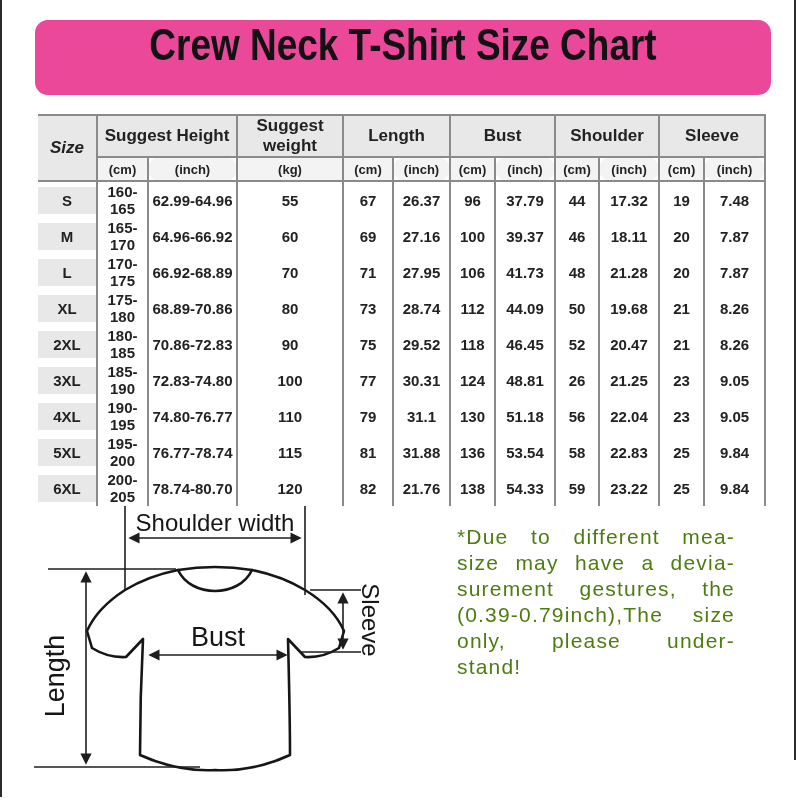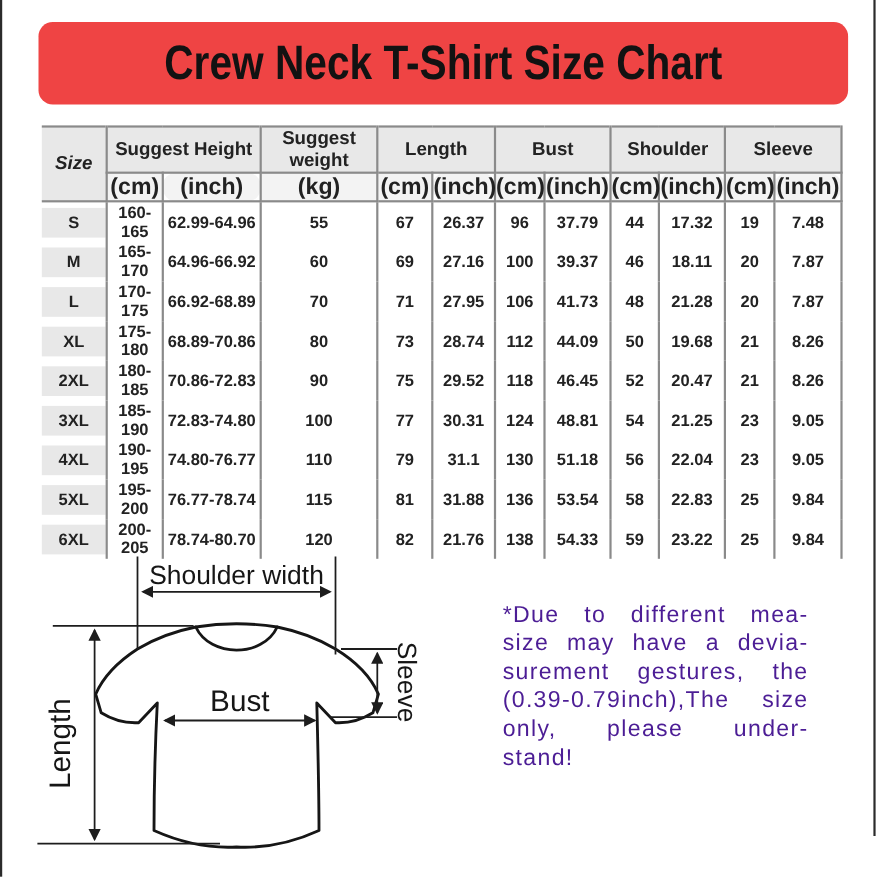--- a/index.html
+++ b/index.html
@@ -7,49 +7,49 @@
     width:800px;height:800px;position:relative;background:#ffffff;
     font-family:"Liberation Sans","DejaVu Sans",sans-serif;overflow:hidden;
   }
   
   .edge-left{position:absolute;left:0;top:0;width:2px;height:797px;background:#2b2b2b;}
   .edge-right{position:absolute;left:794px;top:0;width:2px;height:760px;background:#2b2b2b;}
 
   
   .title-bar{
     position:absolute;left:35px;top:20px;width:736px;height:75px;
-    background:#ef4444;border-radius:13px;
-    display:flex;align-items:center;justify-content:center;
+    background:#ec4899;border-radius:13px;
+    display:flex;align-items:flex-start;justify-content:center;
   }
   .title-text{
     font-size:44px;font-weight:700;color:#121212;letter-spacing:0px;
     transform:scaleX(0.84);white-space:nowrap;
   }
 
   
   .size-table-wrap{position:absolute;left:38px;top:114px;}
   table.size-table{border-collapse:collapse;table-layout:fixed;width:727px;border-top:2px solid #8a8a8a;}
   table.size-table th,table.size-table td{
     padding:0;text-align:center;vertical-align:middle;
     border-right:2px solid #8a8a8a;font-weight:700;color:#222;
   }
   tr.group-row th{height:26px;background:#e8e8e8;font-size:17px;border-bottom:2px solid #8a8a8a;}
-  tr.unit-row th{height:22px;background:#f3f3f3;font-size:21px;border-bottom:2px solid #8a8a8a;margin-left:42px;}
+  tr.unit-row th{height:22px;background:#f3f3f3;font-size:13px;border-bottom:2px solid #8a8a8a;margin-left:42px;}
   th.size-head{background:#e6e6e6;font-size:16px;font-style:italic;}
   tbody td{height:36px;font-size:15px;background:#ffffff;}
   td.size-cell{background:#ffffff;}
   .size-chip{background:#e8e8e8;height:27px;line-height:27px;margin:0;width:100%;font-size:15px;}
   .inch-val{color:#8c4237;}
   .unit-inch{color:#a84038;border-radius:12px;}
 
   
   .diagram{position:absolute;left:28px;top:498px;width:400px;height:300px;}
 
   
-  .disclaimer{position:absolute;left:457px;top:546px;width:278px;color:#4c1d95;}
+  .disclaimer{position:absolute;left:457px;top:524px;width:278px;color:#4d7c0f;}
   .disc-line{
     font-size:21px;line-height:26px;letter-spacing:1.2px;
     text-align:justify;text-align-last:justify;white-space:normal;
   }
   .disc-last{text-align:right;text-align-last:left;}
 </style>
 </head>
 <body>
 
 <div class="edge-left"></div>
@@ -184,21 +184,21 @@
           <td class="size-cell">
             <div class="size-chip">3XL</div>
           </td>
           <td>185-190</td>
           <td class="inch-val">72.83-74.80</td>
           <td>100</td>
           <td>77</td>
           <td class="inch-val">30.31</td>
           <td>124</td>
           <td class="inch-val">48.81</td>
-          <td>54</td>
+          <td>26</td>
           <td class="inch-val">21.25</td>
           <td>23</td>
           <td class="inch-val">9.05</td>
         </tr>
         <tr>
           <td class="size-cell">
             <div class="size-chip">4XL</div>
           </td>
           <td>190-195</td>
           <td class="inch-val">74.80-76.77</td>

